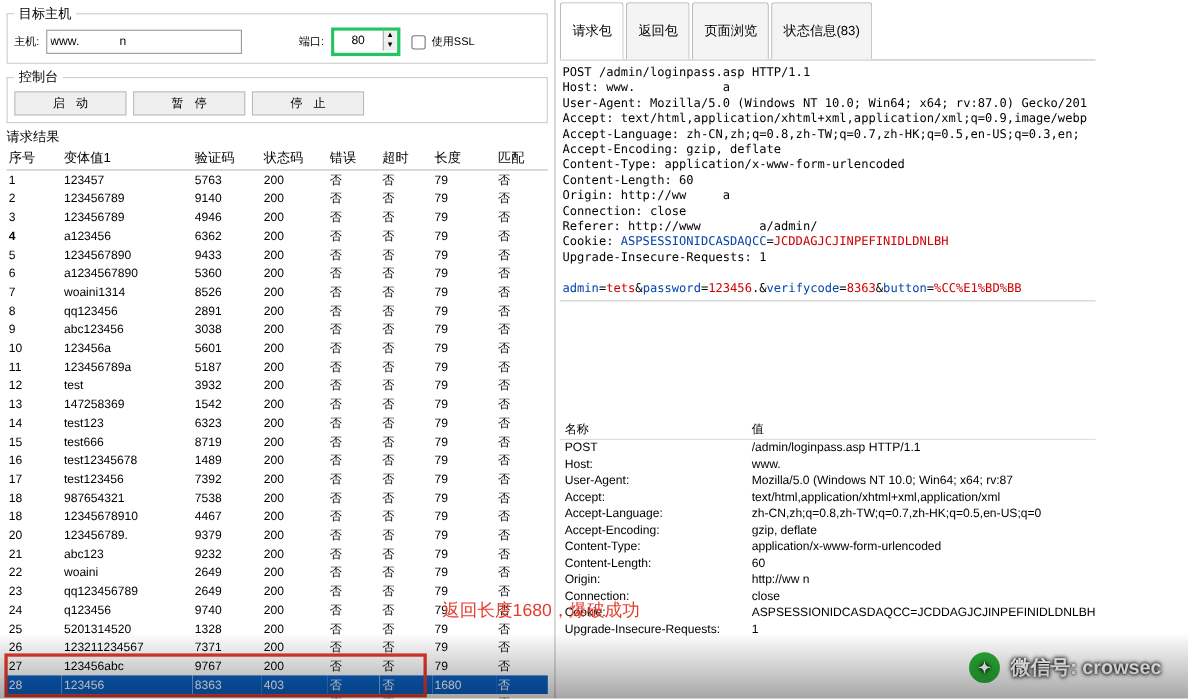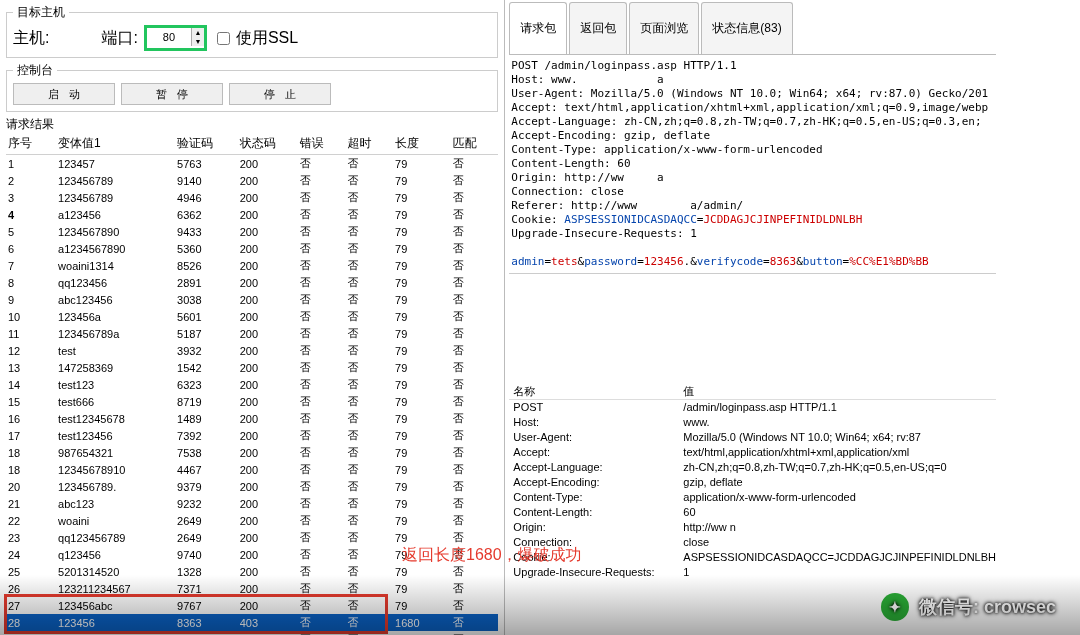--- a/index.html
+++ b/index.html
@@ -2,21 +2,21 @@
 <html><head>
 <meta charset="utf-8">
 <style>
   html,body{margin:0;padding:0;font-family:"Microsoft YaHei","SimSun",Arial,sans-serif;font-size:11px;background:#fff;color:#000;width:1080px}
   .wrap{display:flex;width:1000px;height:635px}
   .left{width:655px;border-right:1px solid #bbb;box-sizing:border-box;padding:4px 6px}
   .right{flex:1;box-sizing:border-box;padding:2px 4px;display:flex;flex-direction:column}
   fieldset{border:1px solid #ccc;margin:0 0 4px 0;padding:4px 6px 6px 6px}
   legend{font-size:12px;padding:0 4px}
   .row{display:flex;align-items:center;gap:6px}
-  label{font-size:16px}
+  label{font-size:10px}
   input[type=text]{border:1px solid #999;height:18px;padding:1px 3px;font-size:11px}
   .spin{border:3px solid #22c55e;display:inline-flex;height:20px}
   .spin input{border:none;width:38px;text-align:center;height:16px}
   .spinbtns{display:flex;flex-direction:column}
   .spinbtns span{border-left:1px solid #aaa;width:12px;height:9px;font-size:7px;line-height:9px;text-align:center;background:#eee;cursor:pointer}
   .cb{display:flex;align-items:center;gap:3px}
   .btn{display:inline-block;width:90px;height:20px;line-height:20px;text-align:center;background:#efefef;border:1px solid #bbb;cursor:pointer;letter-spacing:10px;padding-left:10px}
   .section-title{font-size:12px;margin:4px 0 0 0}
   table{border-collapse:collapse;width:100%;table-layout:fixed;font-size:11px}
   th{text-align:left;border-bottom:1px solid #d0d0d0;padding:2px 2px;font-weight:normal}
@@ -40,20 +40,21 @@
 </style>
 </head>
 <body>
 
 <div class="wrap">
   <div class="left">
     <fieldset>
       <legend>目标主机</legend>
       <div class="row">
         <label>主机:</label>
+        <input type="text" style="width: 170px;" value="www.            n">
         <span style="width:40px"></span>
         <label>端口:</label>
         <span class="spin">
           <input type="text" value="80" style="">
           <span class="spinbtns">
             <span>▲</span>
             <span>▼</span>
           </span>
         </span>
         <span class="cb">

